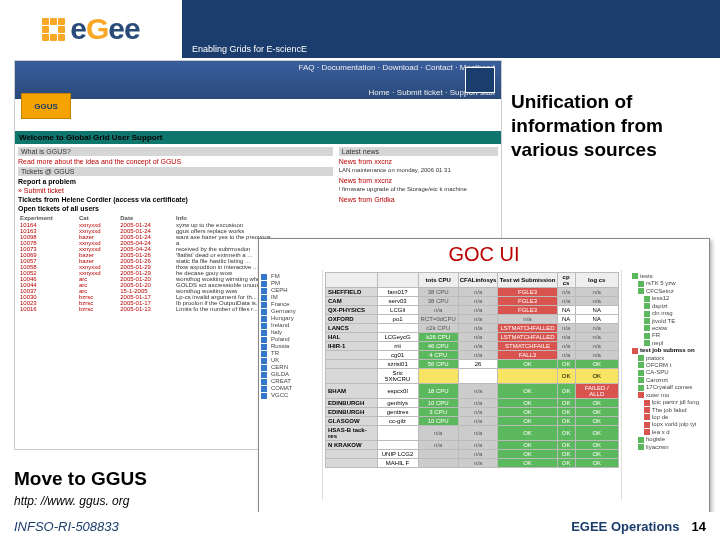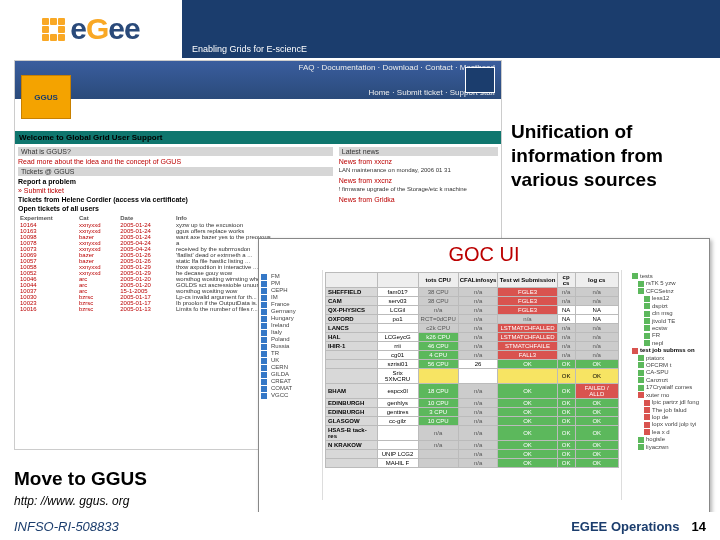--- a/index.html
+++ b/index.html
@@ -20,21 +20,21 @@
   .tagline { font-size: 9px; color:#fff; background:#1b3d6d; padding:4px 10px; position:absolute; bottom:0; left:0;}
   .title { position:absolute; right:20px; top:8px; color:#fff; font-size:32px; font-weight:bold; }
 
   .content { position:absolute; top:58px; left:0; right:0; bottom:28px;}
 
   
   .ggus { position:absolute; top:2px; left:14px; width:488px; height:390px; background:#fff; border:1px solid #ccc; font-size:7px; }
   .ggus-top { height:38px; background:linear-gradient(#3a5d9e,#2a4a7a); position:relative; color:#fff;}
   .ggus-top-links{position:absolute; right:6px; top:2px; font-size:8px; color:#eee;}
   .ggus-nav{position:absolute; right:6px; bottom:2px; font-size:8px; color:#eee;}
-  .ggus-badge{position:absolute; left:6px; bottom:-20px; width:50px; height:44px; background:#f4a300; border:1px solid #c88000; color:#1b3d6d; font-weight:bold; display:flex; align-items:center; justify-content:center; font-size:8px;}
+  .ggus-badge{position:absolute; left:6px; bottom:-20px; width:50px; height:26px; background:#f4a300; border:1px solid #c88000; color:#1b3d6d; font-weight:bold; display:flex; align-items:center; justify-content:center; font-size:8px;}
   .ggus-badge2{position:absolute; right:6px; top:6px; width:30px; height:26px; background:#1b3d6d; border:1px solid #fff;}
   .ggus-welcome{background:#0f766e; margin-top:32px; padding:2px 4px; font-weight:bold; font-size:8px;}
   .ggus-cols{display:flex;}
   .ggus-left{width:66%; padding:3px;}
   .ggus-right{width:34%; padding:3px;}
   .sec-title{background:#d6d6d6; padding:1px 3px; font-size:7px; color:#333;}
   .red-link{color:#b00; font-size:7px; display:block; margin:2px 0;}
   .ggus-table{width:100%; font-size:6px; border-collapse:collapse; margin-top:2px;}
   .ggus-table th{ text-align:left; color:#555; font-size:6px; padding:1px 2px;}
   .ggus-table td{ padding:0 2px; color:#b00;}
@@ -57,21 +57,21 @@
   .gray-cell{background:#ccc; color:#555;}
   .site-head{background:#d8d8d8; font-weight:bold; text-align:left !important;}
   .goc-col3{ width:88px; padding:2px; font-size:6px; color:#444; border-left:1px solid #ddd;}
   .goc-col3 div{margin:1px 0; padding-left:8px; position:relative; white-space:nowrap; overflow:hidden; text-overflow:ellipsis;}
   .goc-col3 .ico::before{content:""; display:inline-block; width:6px; height:6px; margin-right:2px; vertical-align:middle;}
   .ico-g::before{background:#5cb85c;}
   .ico-r::before{background:#d9534f;}
   .goc-col3 .bold{font-weight:bold; color:#000;}
 
   
-  .unif { position:absolute; top:62px; right:14px; width:195px; font-size:19px; font-weight:bold; line-height:1.25; color:#000; }
+  .unif { position:absolute; top:32px; right:14px; width:195px; font-size:19px; font-weight:bold; line-height:1.25; color:#000; }
   .move { position:absolute; bottom:22px; left:14px; font-size:19px; font-weight:bold; }
   .url { position:absolute; bottom:4px; left:14px; font-size:12px; font-style:italic; color:#000;}
 
   
   .footer { position:absolute; bottom:0; left:0; right:0; height:28px; background:#fff; border-top: none; display:flex; align-items:center; padding:0 14px; font-size:13px; color:#1b3d6d; justify-content:space-between;}
   .footer-left{ font-style:italic;}
   .footer-right{ font-weight:bold; display:flex; align-items:center; gap:12px;}
   .pagenum{ color:#000;}
 </style>
 </head>

